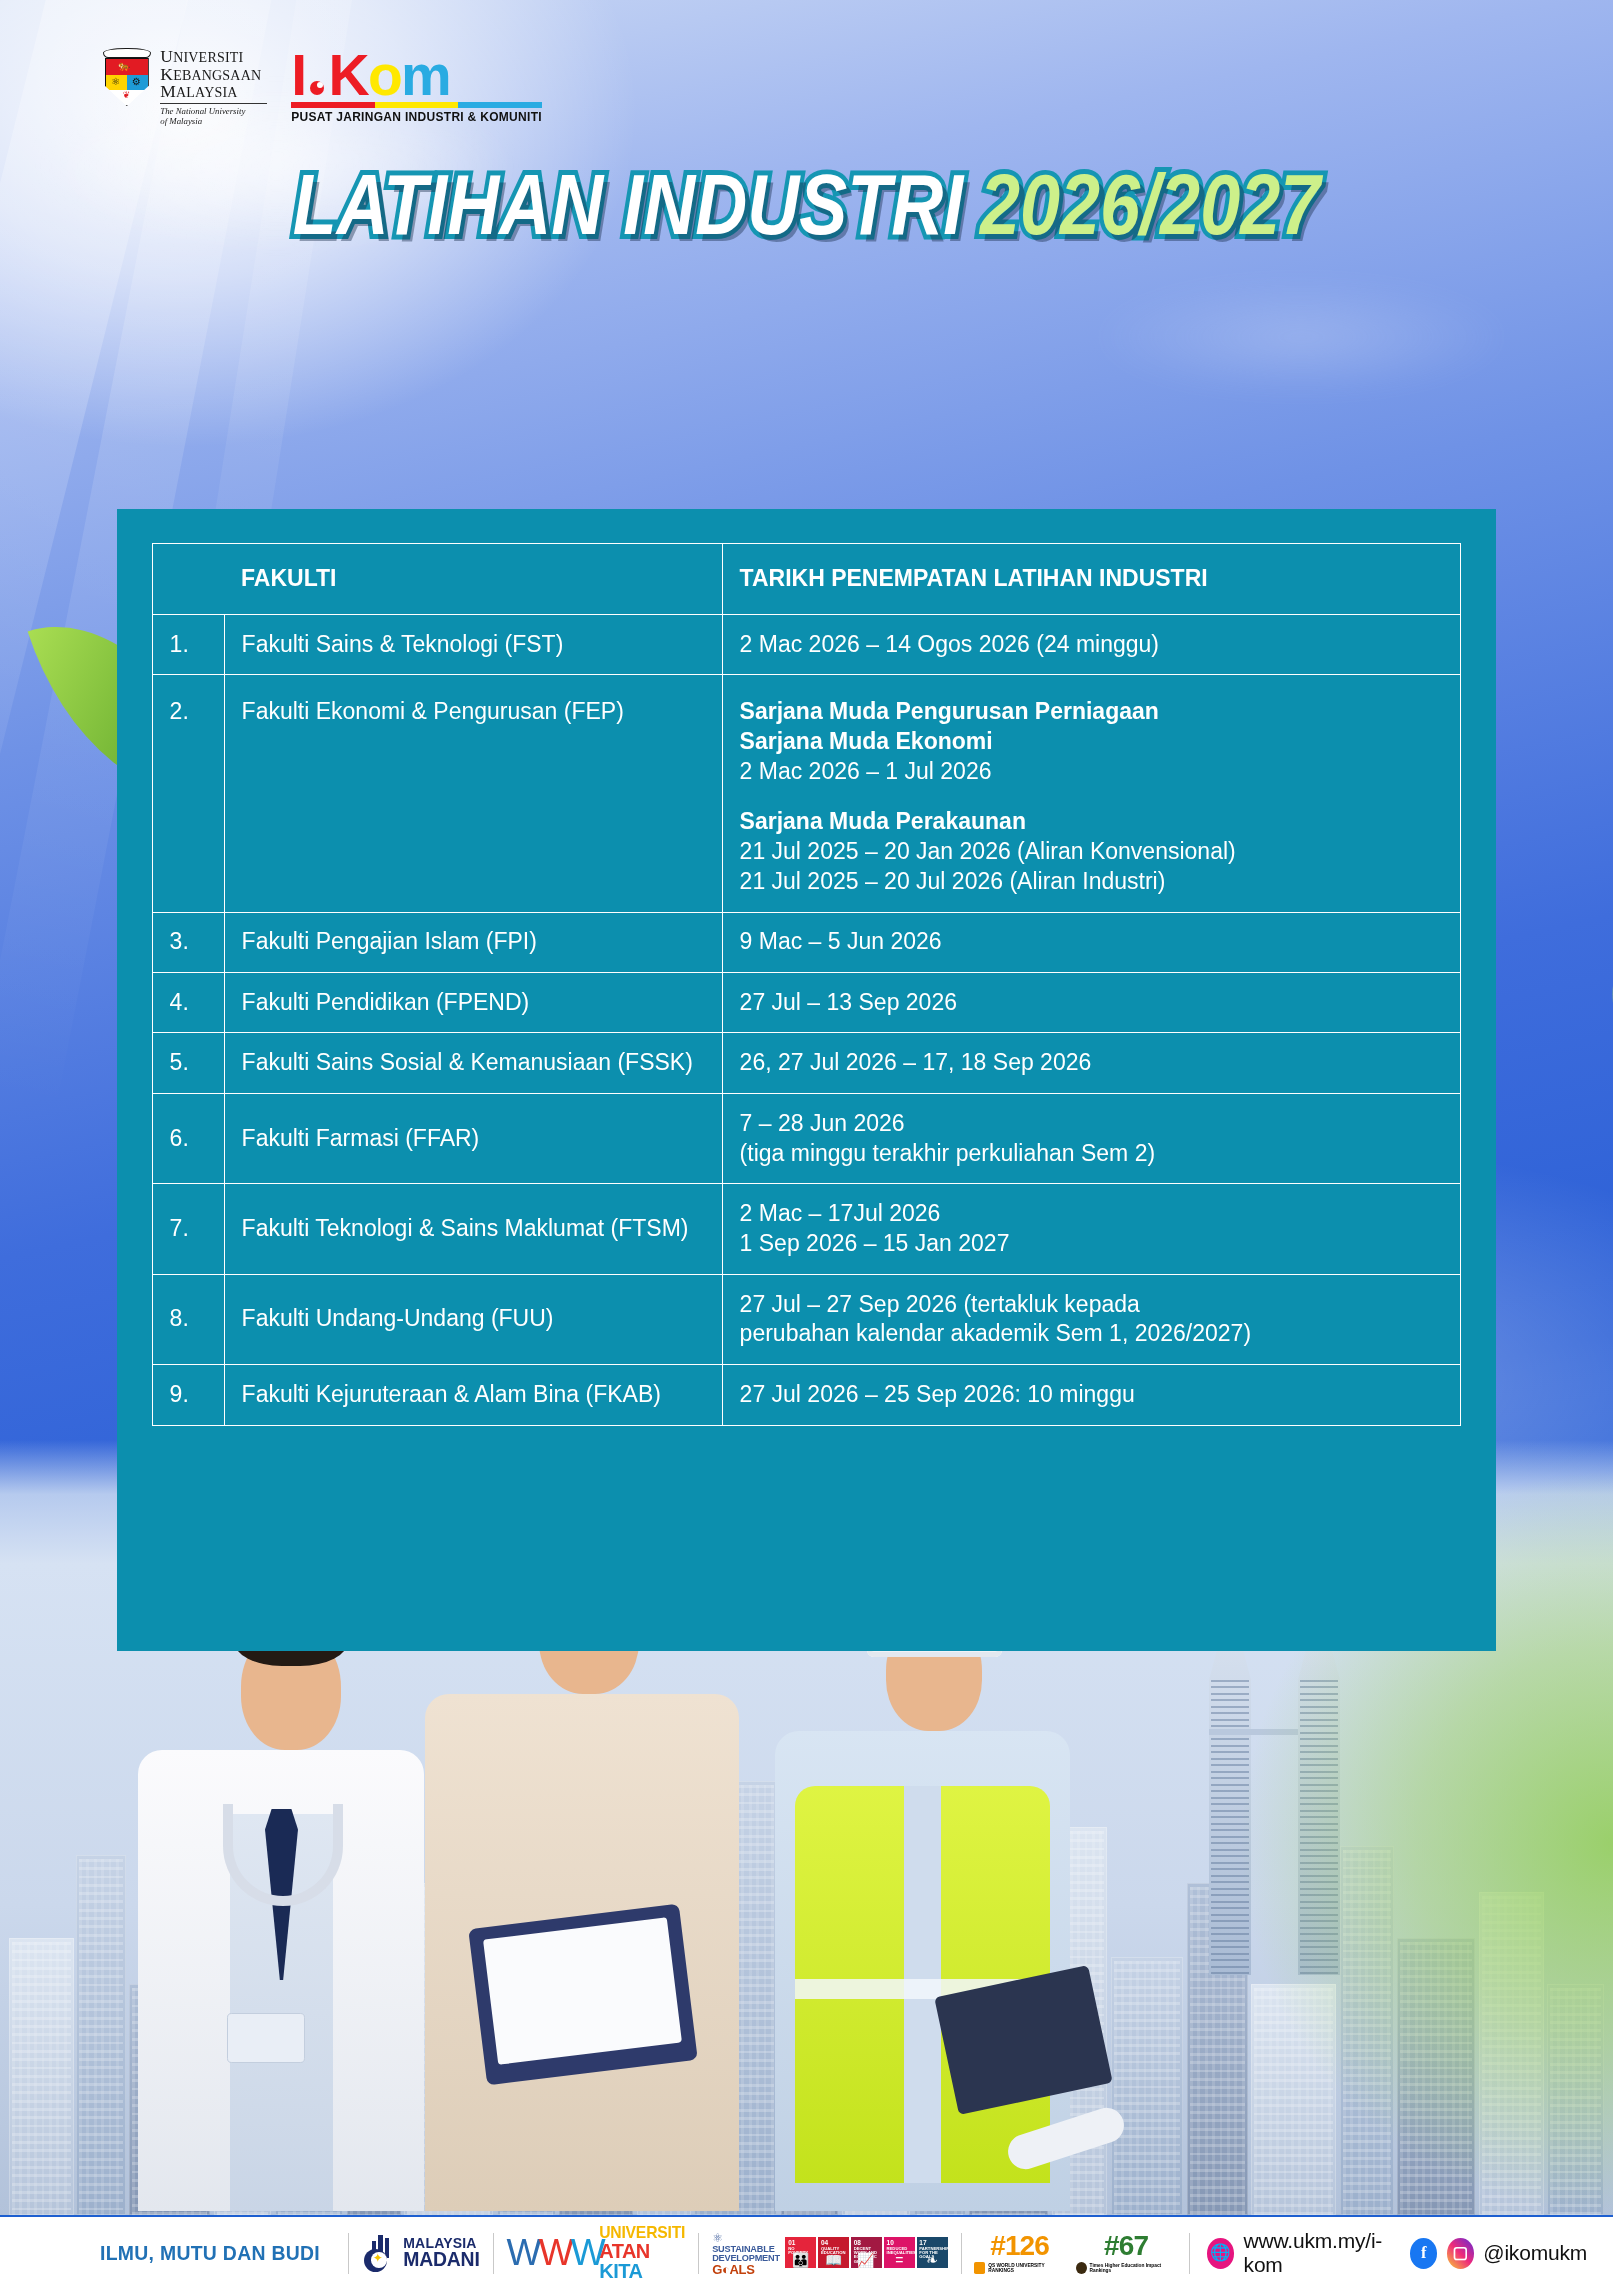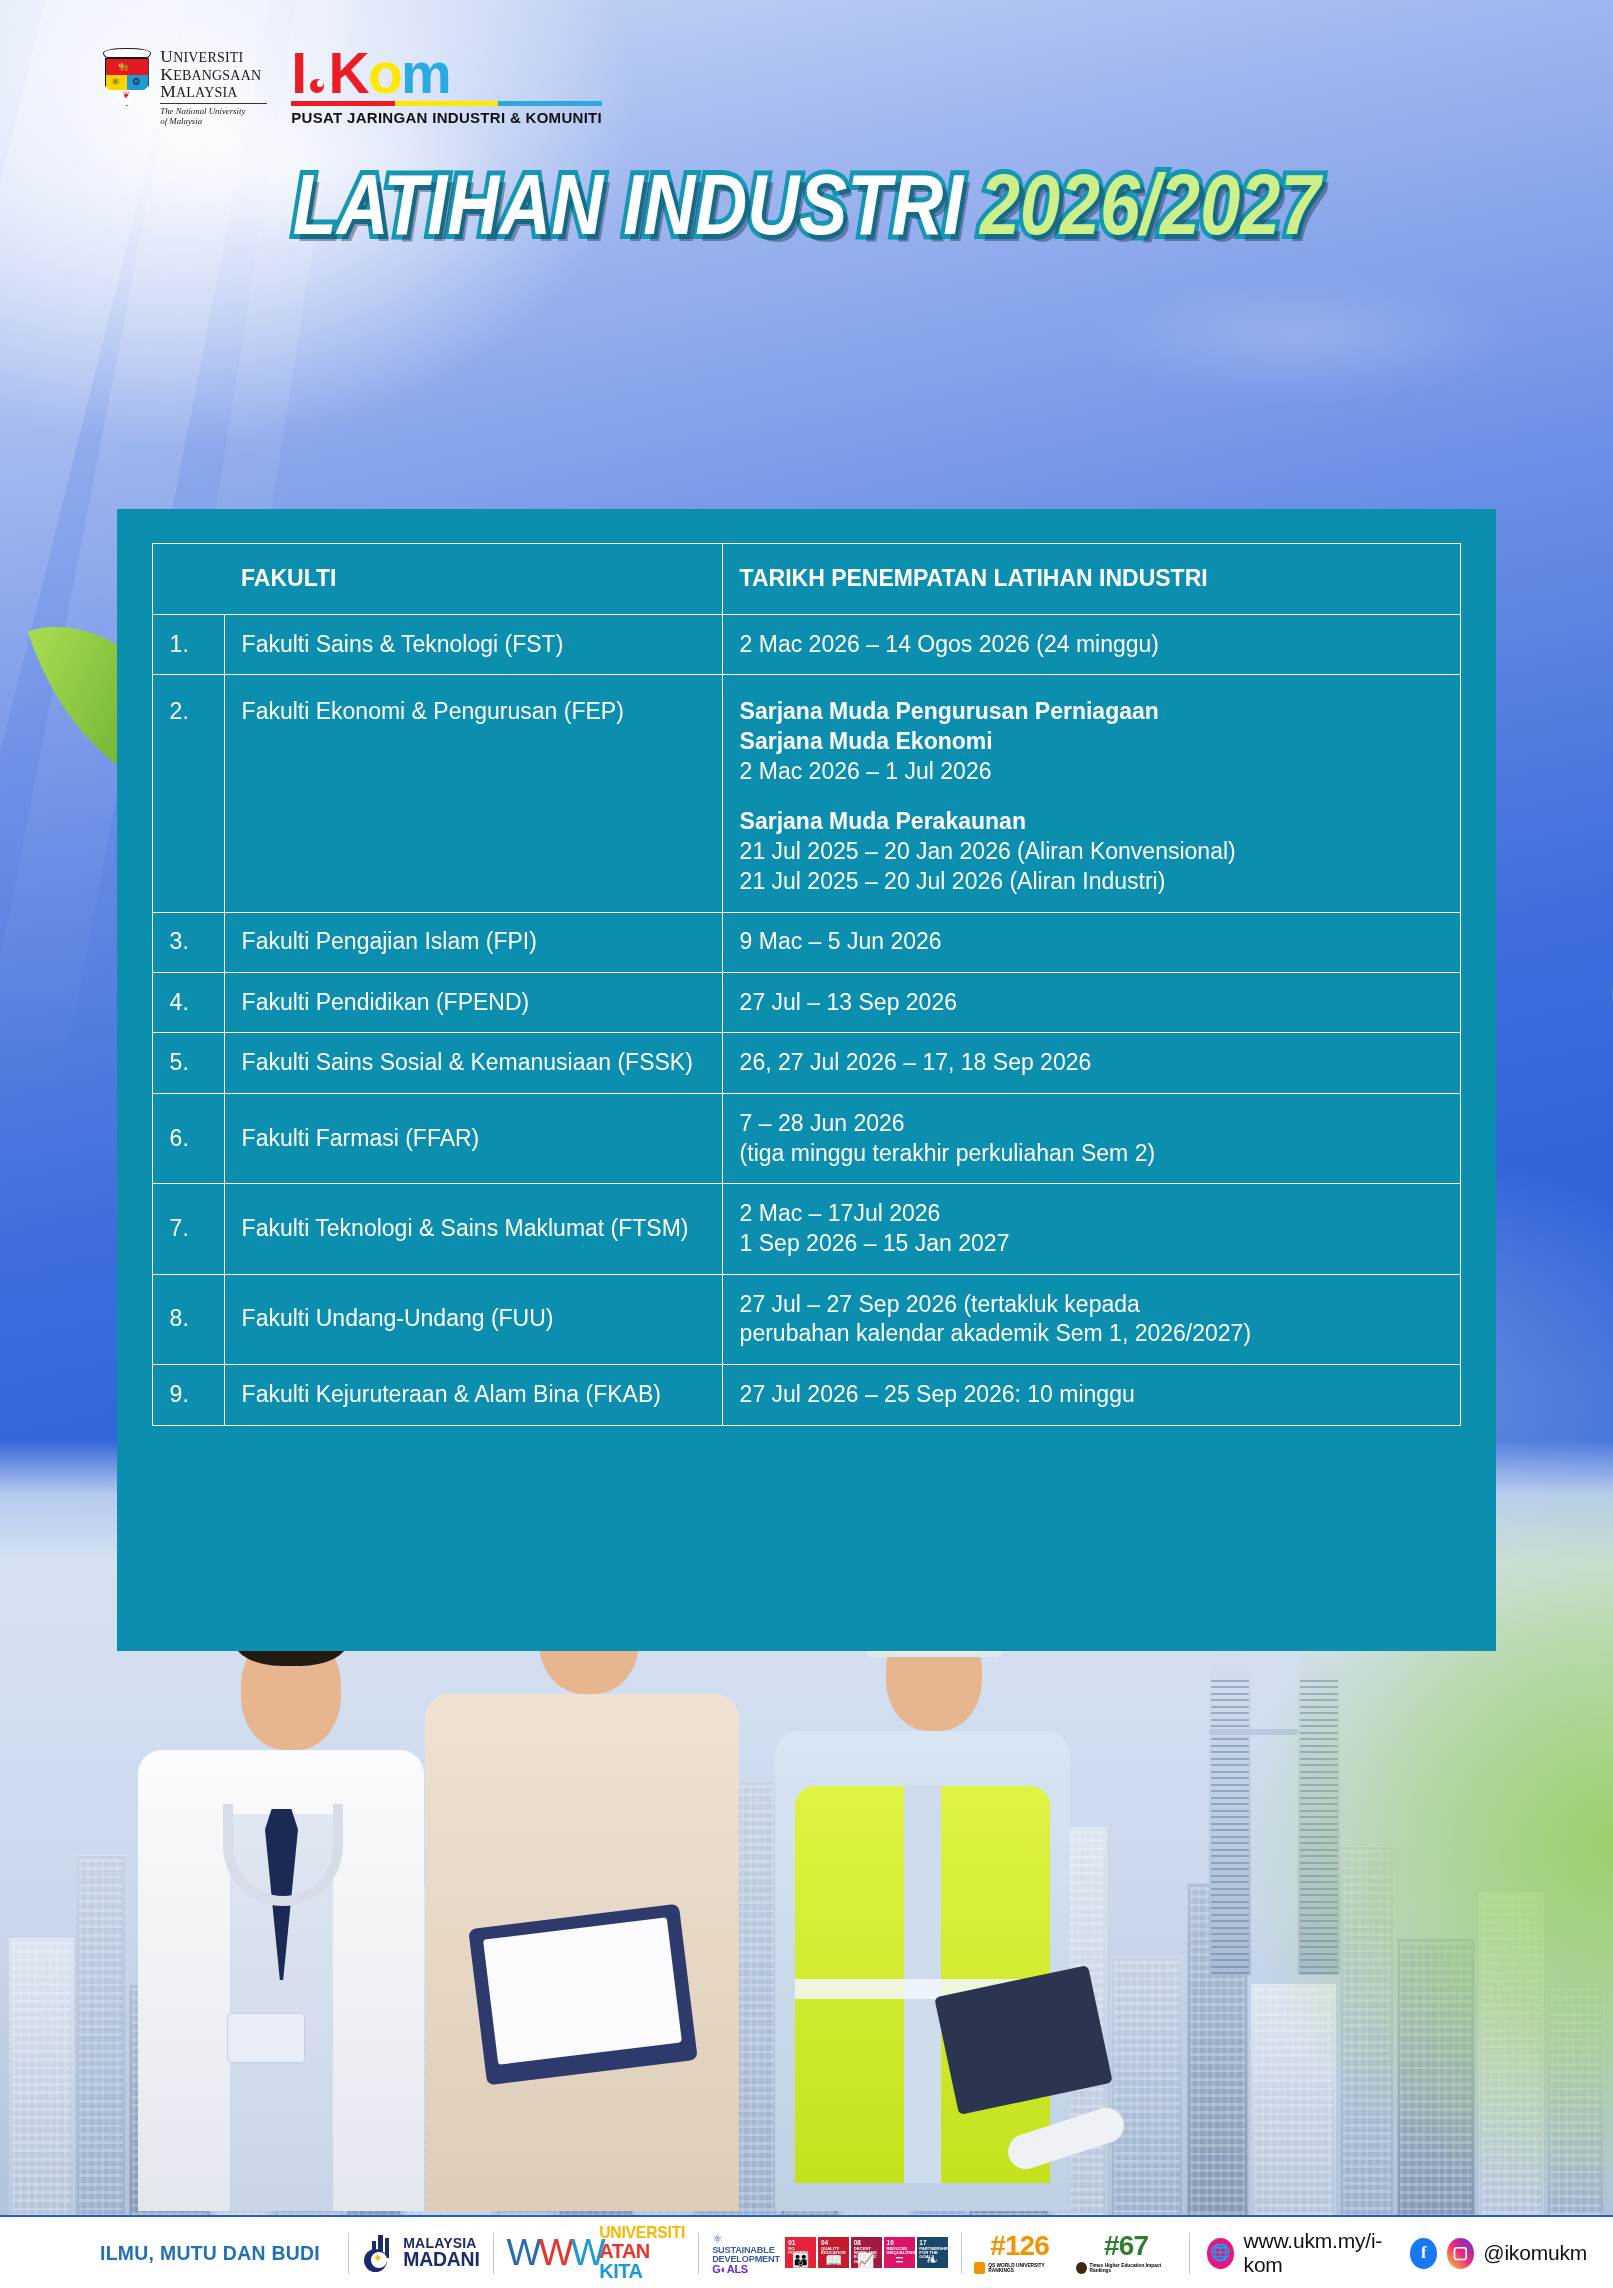--- a/index.html
+++ b/index.html
@@ -86,21 +86,21 @@
   .ikom .wm{ font-family:"Liberation Sans", sans-serif; font-weight:bold; font-size:57px; line-height:.88;
     letter-spacing:-1.8px; display:flex; align-items:baseline; }
   .ikom .i{ color:#ED1C24; }
   .ikom .dot{ display:inline-block; width:14px; height:14px; border-radius:50%; background:#ED1C24; margin:0 4.6px 5.5px; position:relative; }
   .ikom .dot::after{ content:""; position:absolute; right:0.9px; top:0.9px; width:6.5px; height:6.5px; border-radius:50%; background:#fff; }
   .ikom .k{ color:#ED1C24; }
   .ikom .o{ color:#FFE800; }
   .ikom .m{ color:#29ABE2; }
   .ikom .bar{ display:flex; height:5.5px; width:100%; margin-top:1.8px; }
   .ikom .bar i{ flex:1; }
-  .ikom .sub{ font-size:15px; font-weight:bold; letter-spacing:0.3px; color:#111; margin-top:2.8px; }
+  .ikom .sub{ font-size:12px; font-weight:bold; letter-spacing:0.3px; color:#111; margin-top:2.8px; }
 
   
   .titles{ position:absolute; left:0; top:138px; width:1613px; text-align:center; }
   .t-kalendar{
     font-family:"Liberation Sans", sans-serif; font-weight:bold; font-style:italic;
     font-size:111px; letter-spacing:0.9px; color:#ffffff; line-height:1.0;
     transform:scaleX(1.06) scaleY(1.22); display:inline-block;
     -webkit-text-stroke:11px #1596b3; paint-order:stroke fill;
     text-shadow:6.5px 8.3px 0 rgba(20,40,70,.45);
   }
@@ -167,21 +167,21 @@
   .watan .wbig{ font-size:37px; font-weight:normal; line-height:.9; letter-spacing:-2.8px; }
   .watan .wbig .b1{ color:#2b6cb0; } .watan .wbig .b2{ color:#e8352a; } .watan .wbig .b3{ color:#1b9ad6; }
   .watan .wt{ line-height:1.0; margin-left:-3.7px; }
   .watan .wt .u{ font-size:15.7px; font-weight:bold; color:#f5b800; display:block; letter-spacing:-0.2px; }
   .watan .wt .k{ font-size:20px; font-weight:bold; display:block; letter-spacing:-0.5px; }
   .watan .wt .k .r{ color:#e8352a; } .watan .wt .k .bl{ color:#1b9ad6; }
   .sdgwrap{ display:flex; align-items:center; gap:5.5px; }
   .sdgtext{ text-align:left; line-height:1.0; }
   .sdgtext .ring{ font-size:12px; color:#3a5a9a; }
   .sdgtext .s1{ font-size:9.2px; font-weight:bold; color:#3a5a9a; display:block; letter-spacing:-0.2px; }
-  .sdgtext .s2{ font-size:11px; font-weight:bold; color:#6d28d9; display:block; letter-spacing:-0.3px; }
+  .sdgtext .s2{ font-size:13px; font-weight:bold; color:#c2410c; display:block; letter-spacing:-0.3px; }
   .sdgs{ display:flex; gap:1.8px; }
   .sdg{ width:31px; height:31px; position:relative; color:#fff; }
   .sdg .n{ position:absolute; left:2.8px; top:1.8px; font-size:6.5px; font-weight:bold; }
   .sdg .t{ position:absolute; left:2.8px; top:9.2px; font-size:4.2px; font-weight:bold; line-height:1.05; width:26px; }
   .sdg .g{ position:absolute; left:0; right:0; bottom:1.8px; text-align:center; font-size:14px; line-height:1; }
   .ranks{ display:flex; align-items:center; gap:11px; }
   .rank{ text-align:center; line-height:1; }
   .rank .num{ font-size:28px; font-weight:bold; letter-spacing:-0.9px; }
   .rank .cap{ display:flex; align-items:center; gap:2.8px; margin-top:1.8px; }
   .rank .cap .sq{ width:12px; height:12px; border-radius:1.8px; }

